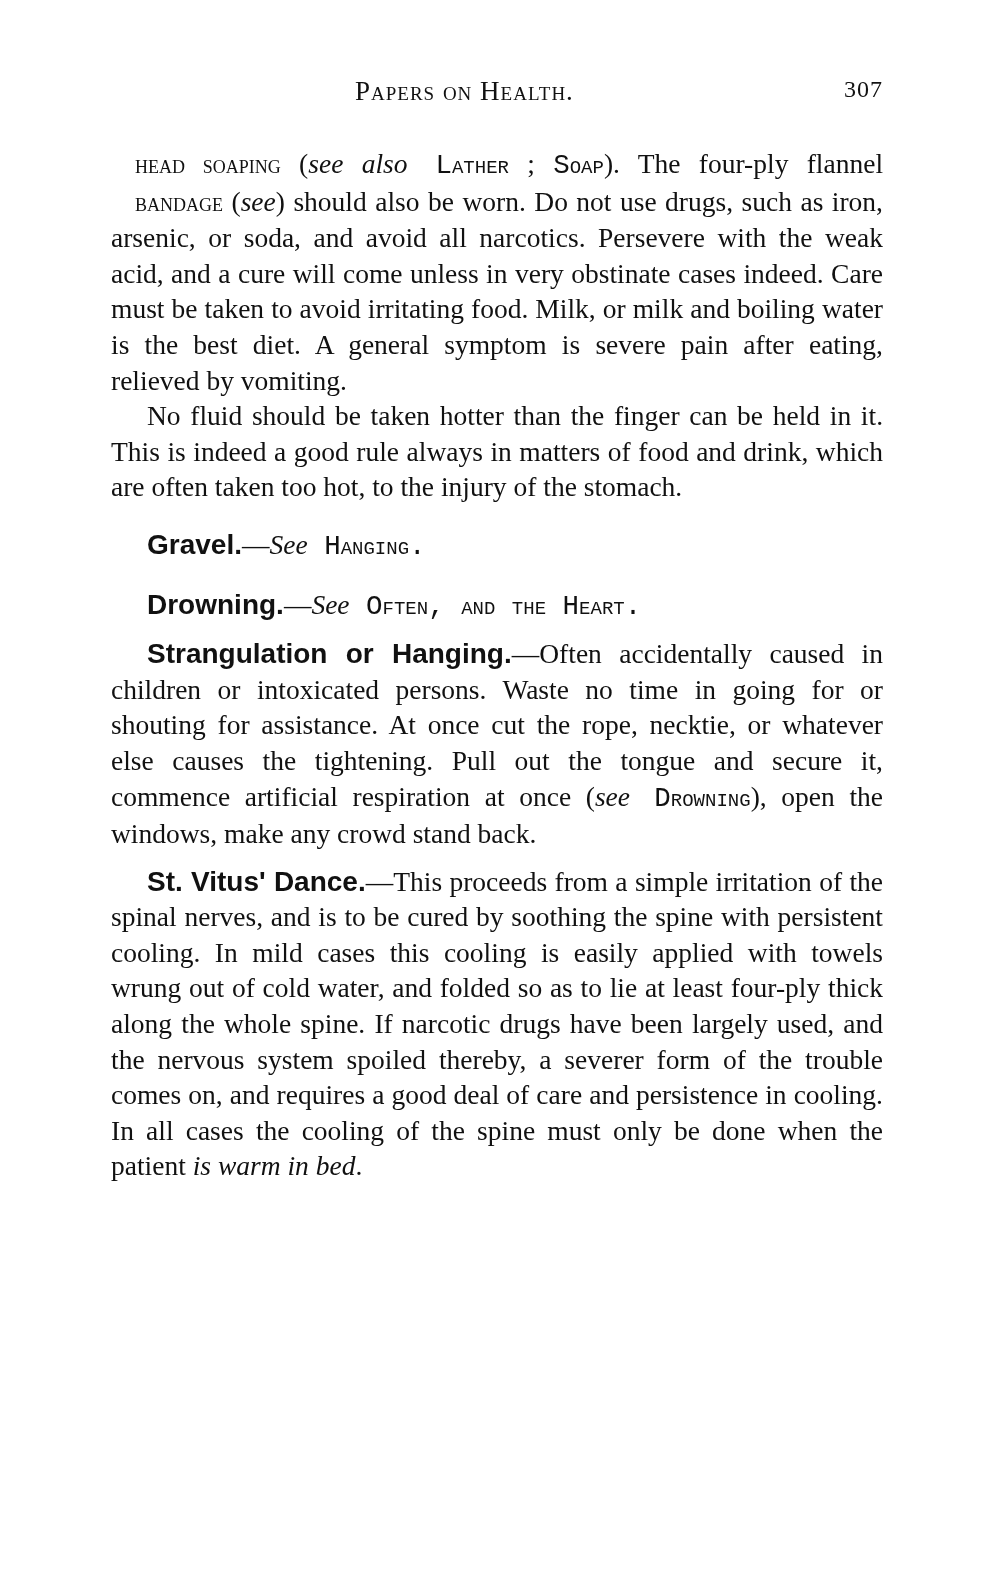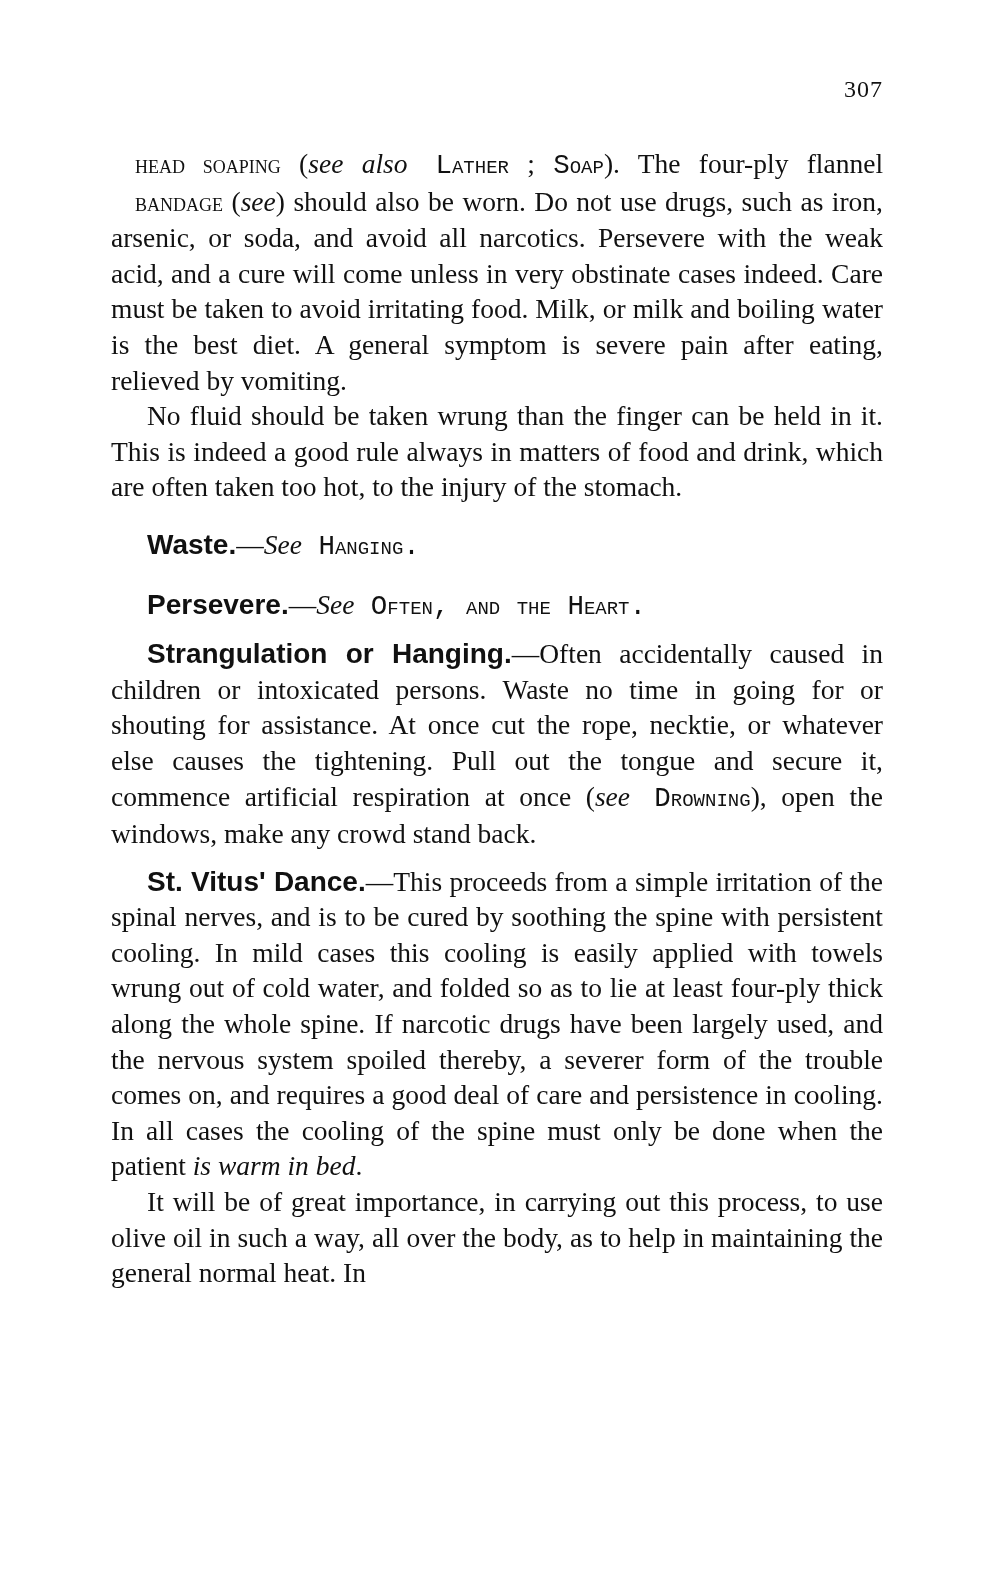--- a/index.html
+++ b/index.html
@@ -19,31 +19,31 @@
   em { }
   .entry { margin-top: 12px; text-indent: 36px; }
   .entry-head { font-family: "Liberation Sans", "DejaVu Sans", sans-serif; font-weight: bold; font-size: 28px; }
   .entry-short { margin-top: 22px; text-indent: 36px; }
 </style>
 </head>
 <body>
 
 <div class="page">
   <div class="running-head">
+    <span class="running-title">Papers on Health.</span>
     <span class="page-number">307</span>
   </div>
 
   <div class="body-text">
     <p><span class="sc-lower">head soaping</span><span> (</span><em>see also</em><span class="sc"> Lather</span><span> ; </span><span class="sc">Soap</span><span>). The four-ply flannel </span><span class="sc-lower">bandage</span><span> (</span><em>see</em><span>)</span><span> should also be worn. Do not use drugs, such as iron, arsenic, or soda, and avoid all narcotics. Persevere with the weak acid, and a cure will come unless in very obstinate cases indeed. Care must be taken to avoid irritating food. Milk, or milk and boiling water is the best diet. A general symptom is severe pain after eating, relieved by vomiting.</span></p>
 
-    <p class="indent">No fluid should be taken wrung than the finger can be held in it. This is indeed a good rule always in matters of food and drink, which are often taken too hot, to the injury of the stomach.</p>
+    <p class="indent">No fluid should be taken hotter than the finger can be held in it. This is indeed a good rule always in matters of food and drink, which are often taken too hot, to the injury of the stomach.</p>
 
-    <p class="entry-short"><span class="entry-head">Waste.</span><span>—</span><em>See</em><span class="sc"> Hanging.</span></p>
+    <p class="entry-short"><span class="entry-head">Gravel.</span><span>—</span><em>See</em><span class="sc"> Hanging.</span></p>
 
-    <p class="entry-short"><span class="entry-head">Persevere.</span><span>—</span><em>See</em><span class="sc"> Often, and the Heart.</span></p>
+    <p class="entry-short"><span class="entry-head">Drowning.</span><span>—</span><em>See</em><span class="sc"> Often, and the Heart.</span></p>
 
     <p class="entry"><span class="entry-head">Strangulation or Hanging.</span><span>—Often accidentally caused in children or intoxicated persons. Waste no time in going for or shouting for assistance. At once cut the rope, necktie, or whatever else causes the tightening. Pull out the tongue and secure it, commence artificial respiration at once (</span><em>see</em><span class="sc"> Drowning</span><span>), open the windows, make any crowd stand back.</span></p>
 
     <p class="entry"><span class="entry-head">St. Vitus' Dance.</span><span>—This proceeds from a simple irritation of the spinal nerves, and is to be cured by soothing the spine with persistent cooling. In mild cases this cooling is easily applied with towels wrung out of cold water, and folded so as to lie at least four-ply thick along the whole spine. If narcotic drugs have been largely used, and the nervous system spoiled thereby, a severer form of the trouble comes on, and requires a good deal of care and persistence in cooling. In all cases the cooling of the spine must only be done when the patient </span><em>is warm in bed</em><span>.</span></p>
 
-    <p class="indent">It will be of great importance, in carrying out this process, to use olive oil in such a way, all over the body, as to help in maintaining the general normal heat. In</p>
   </div>
 </div>
 
 </body></html>

